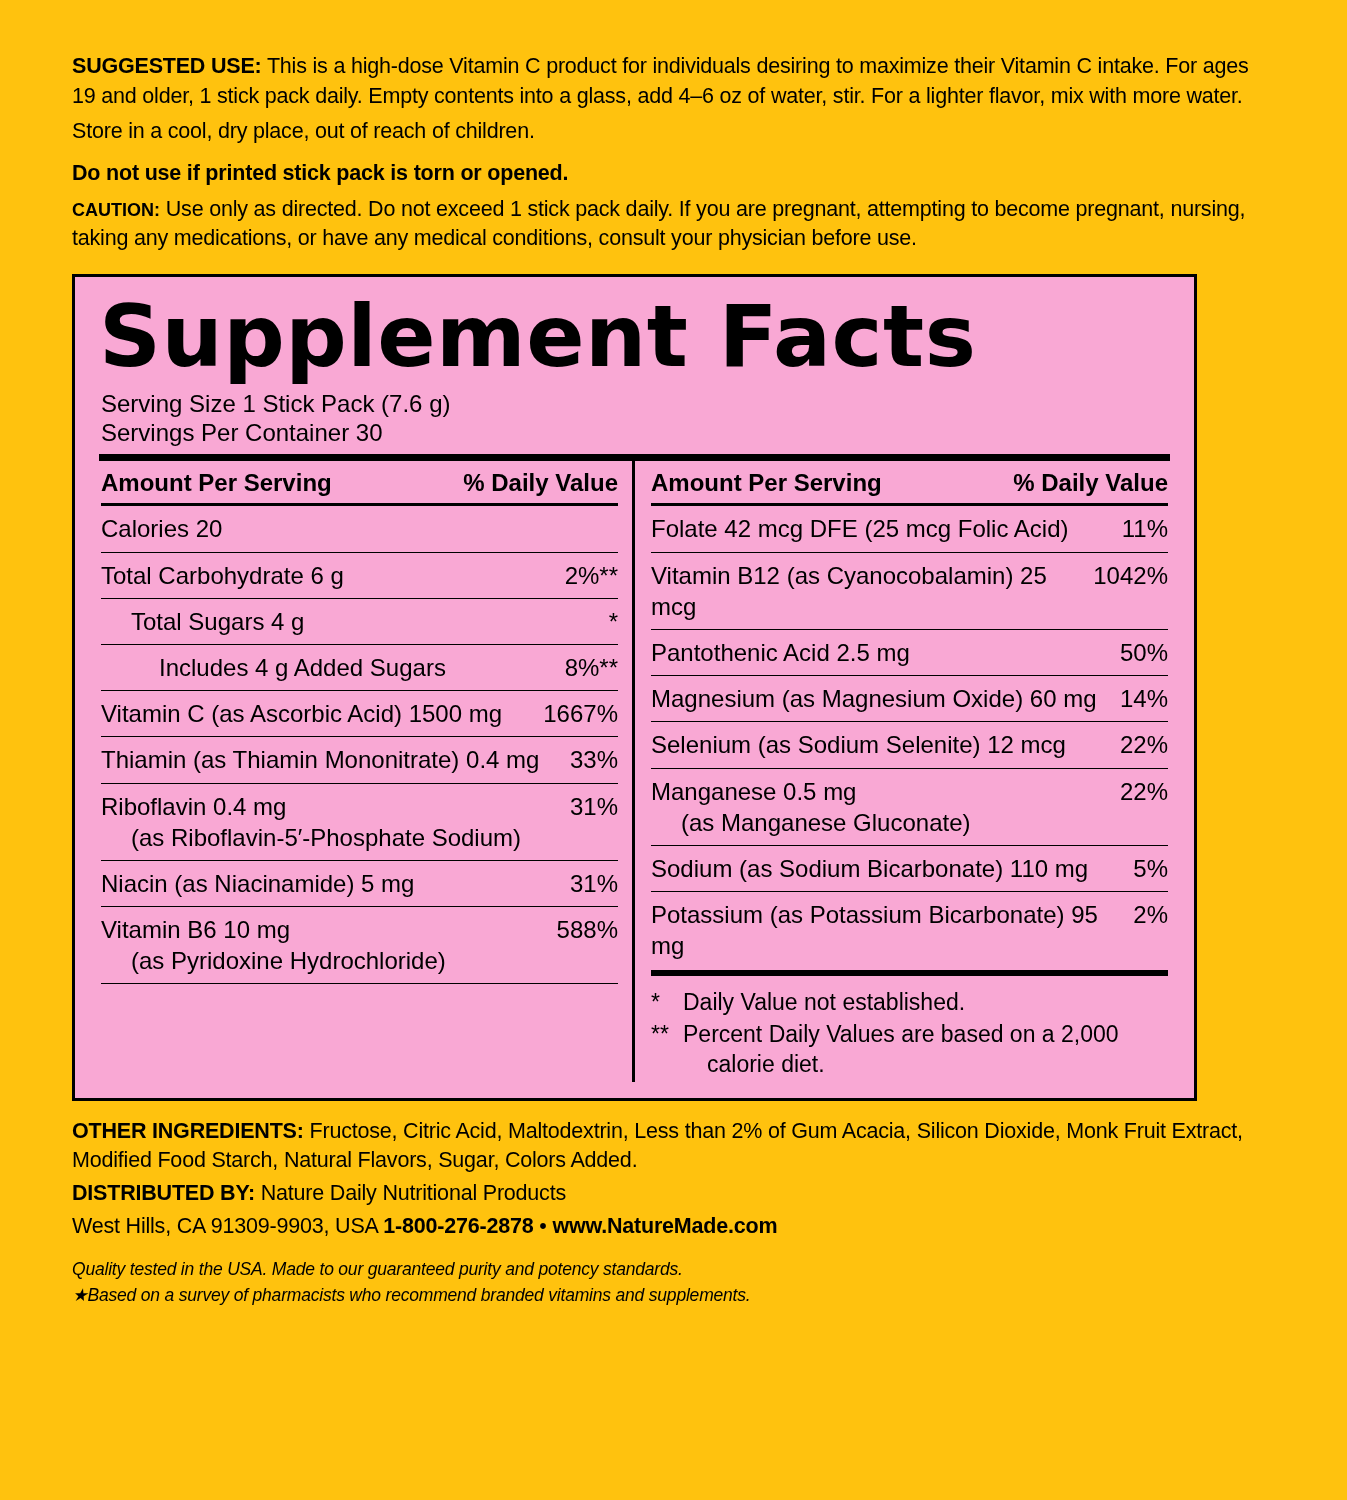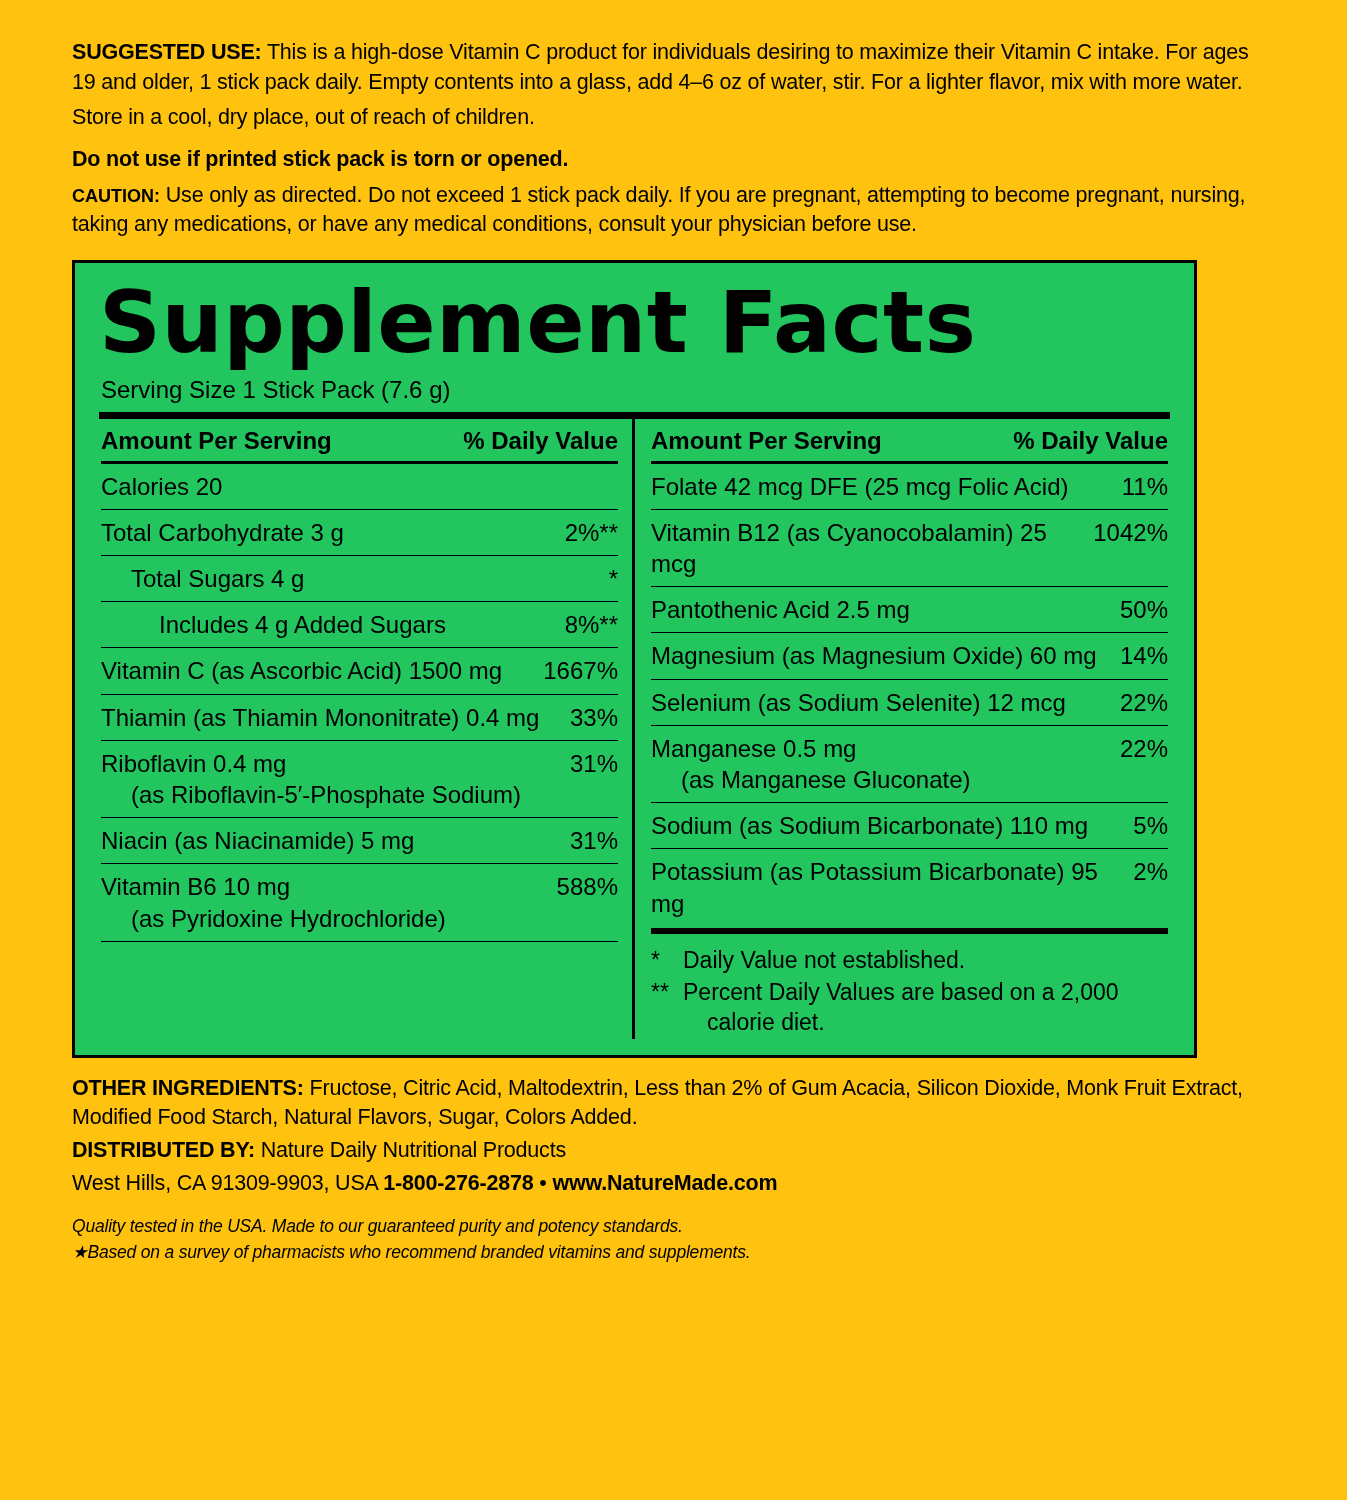--- a/index.html
+++ b/index.html
@@ -12,38 +12,38 @@
     background: #FFC20E;
     font-family: "Liberation Sans", sans-serif;
     color: #000;
     overflow: hidden;
   }
   .page {
     position: relative;
     width: 1347px;
     height: 1500px;
     box-sizing: border-box;
-    padding: 38px 72px 0 72px;
+    padding: 52px 72px 0 72px;
   }
 
   
   .usage {
     font-size: 21.5px;
     line-height: 1.38;
     letter-spacing: -0.2px;
   }
   .usage p { margin: 0 0 6px 0; }
   .usage .lead { font-weight: bold; }
   .caution-block { margin-top: 14px; }
   .caution-block .lead { font-size: 18px; letter-spacing: 0px; }
 
   
   .sf-panel {
     margin-top: 20px;
-    background: #22c55e;
+    background: #f9a8d4;
     border: 3px solid #000;
     box-sizing: border-box;
     padding: 10px 22px 16px 22px;
     width: 1125px;
   }
   .sf-title {
     font-size: 86px;
     font-weight: bold;
     letter-spacing: 0.5px;
     line-height: 1.0;
@@ -146,36 +146,37 @@
   <div class="usage">
     <p><span class="lead">SUGGESTED USE:</span><span> This is a high-dose Vitamin C product for individuals desiring to maximize their Vitamin C intake. For ages 19 and older, 1 stick pack daily. Empty contents into a glass, add 4–6 oz of water, stir. For a lighter flavor, mix with more water.</span></p>
     <p>Store in a cool, dry place, out of reach of children.</p>
     <p class="lead" style="margin-top:12px;">Do not use if printed stick pack is torn or opened.</p>
     <p class="caution-block"><span class="lead">CAUTION:</span><span> Use only as directed. Do not exceed 1 stick pack daily. If you are pregnant, attempting to become pregnant, nursing, taking any medications, or have any medical conditions, consult your physician before use.</span></p>
   </div>
 
   <div class="sf-panel">
     <div class="sf-title">Supplement Facts</div>
     <div class="sf-serving">Serving Size 1 Stick Pack (7.6 g)</div>
+    <div class="sf-serving" style="margin-top:-8px;">Servings Per Container 30</div>
     <div class="sf-rule-thick"></div>
 
     <div class="sf-cols">
 
       <div class="sf-col left">
         <div class="hdr-row">
           <span>Amount Per Serving</span>
           <span>% Daily Value</span>
         </div>
 
         <div class="nut-row">
           <span class="nut-name">Calories 20</span>
           <span class="nut-dv"></span>
         </div>
         <div class="nut-row">
-          <span class="nut-name">Total Carbohydrate  3 g</span>
+          <span class="nut-name">Total Carbohydrate  6 g</span>
           <span class="nut-dv">2%**</span>
         </div>
         <div class="nut-row">
           <span class="nut-name indent1">Total Sugars  4 g</span>
           <span class="nut-dv">*</span>
         </div>
         <div class="nut-row">
           <span class="nut-name indent2">Includes 4 g Added Sugars</span>
           <span class="nut-dv">8%**</span>
         </div>

